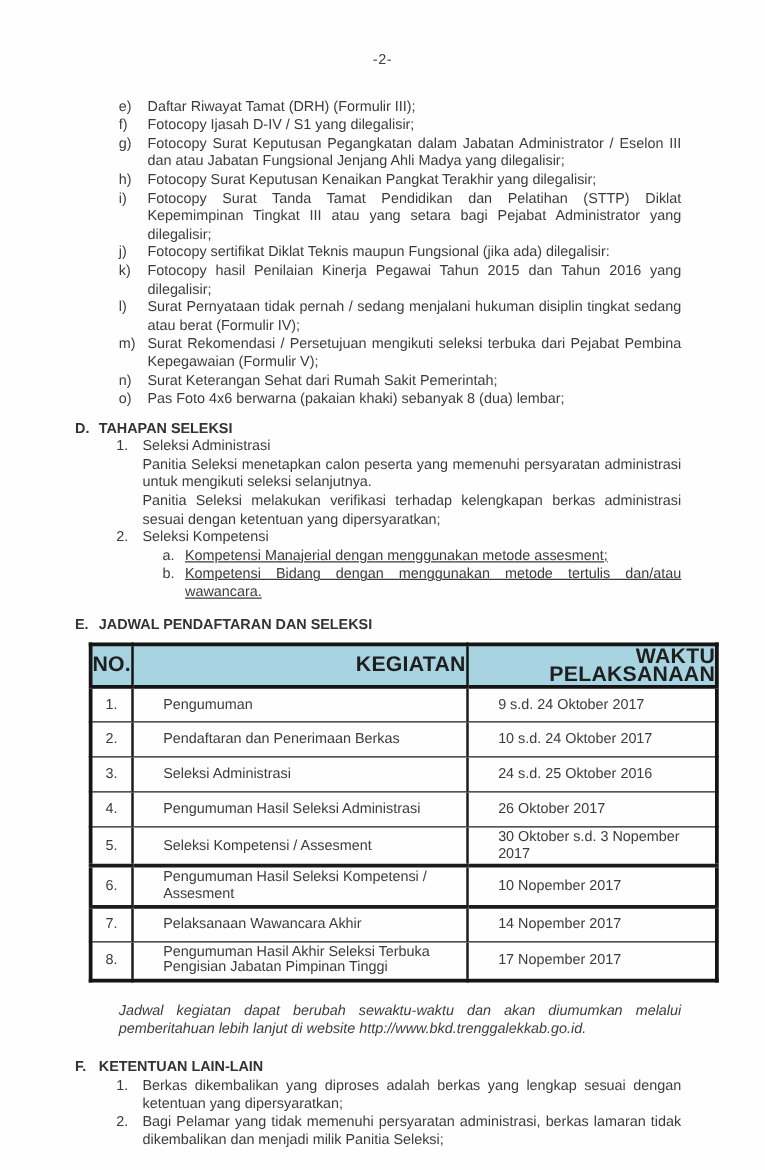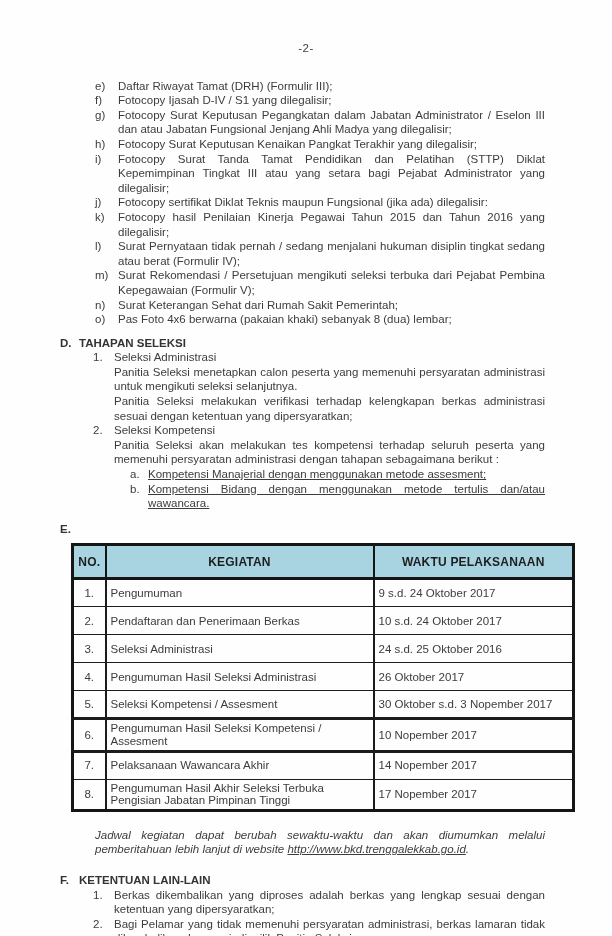--- a/index.html
+++ b/index.html
@@ -35,35 +35,35 @@
   table.schedule {
     border-collapse:collapse; table-layout:fixed;
     margin:7px 0 0 71px; width:504px;
     border:3px solid #151515;
   }
   table.schedule col.c-no { width:33px; }
   table.schedule col.c-keg { width:268px; }
   table.schedule th {
     background:#a8d3e1; color:#1e1e1e;
     border:2px solid #151515; border-bottom-width:3px;
-    font-size:12px; font-weight:bold; text-align:center;
+    font-size:17px; font-weight:bold; text-align:right;
     height:34px; vertical-align:middle; letter-spacing:0.2px;
   }
   table.schedule td {
     border:solid #1c1c1c; border-width:1px 2px;
     height:28px; vertical-align:middle;
-    padding:2px 4px; line-height:12.6px;
+    padding:2px 24px; line-height:12.6px;
   }
   table.schedule td.no { text-align:center; padding:2px 2px; }
   table.schedule tr.thick-top td { border-top-width:3px; }
 
   
   .note { margin:16px 67px 0 95px; font-style:italic; }
   .note-body { text-align:justify; }
-  .note-link { color:#3c3c3c; text-decoration:underline; cursor:pointer; }
+  .note-link { color:#3c3c3c; cursor:pointer; }
 
   
   .section-f { margin-top:16px; }
   .section-f .num-item { margin-top:0; }
 </style>
 </head>
 <body>
 
 <div class="page">
 
@@ -124,34 +124,34 @@
     <div class="num-item">
       <span class="marker">1.</span>
       <span class="text">Seleksi Administrasi</span>
     </div>
     <div class="para">Panitia Seleksi menetapkan calon peserta yang memenuhi persyaratan administrasi untuk mengikuti seleksi selanjutnya.</div>
     <div class="para">Panitia Seleksi melakukan verifikasi terhadap kelengkapan berkas administrasi sesuai dengan ketentuan yang dipersyaratkan;</div>
     <div class="num-item">
       <span class="marker">2.</span>
       <span class="text">Seleksi Kompetensi</span>
     </div>
-    <div class="para">Panitia Seleksi akan melakukan tes kompetensi terhadap seluruh peserta yang memenuhi persyaratan administrasi dengan tahapan sebagaimana berikut :</div>
     <div class="sub-item">
       <span class="marker">a.</span>
       <span class="text">Kompetensi Manajerial dengan menggunakan metode assesment;</span>
     </div>
     <div class="sub-item">
       <span class="marker">b.</span>
       <span class="text">Kompetensi Bidang dengan menggunakan metode tertulis dan/atau wawancara.</span>
     </div>
   </div>
 
   <div class="section-e">
     <div class="sec-head">
       <span class="sec-label">E.</span>
+      <span class="sec-title">JADWAL PENDAFTARAN DAN SELEKSI</span>
     </div>
     <table class="schedule">
       <colgroup>
           <col class="c-no">
           <col class="c-keg">
           <col class="c-waktu">
         </colgroup>
       <thead>
         <tr>
           <th>NO.</th>

